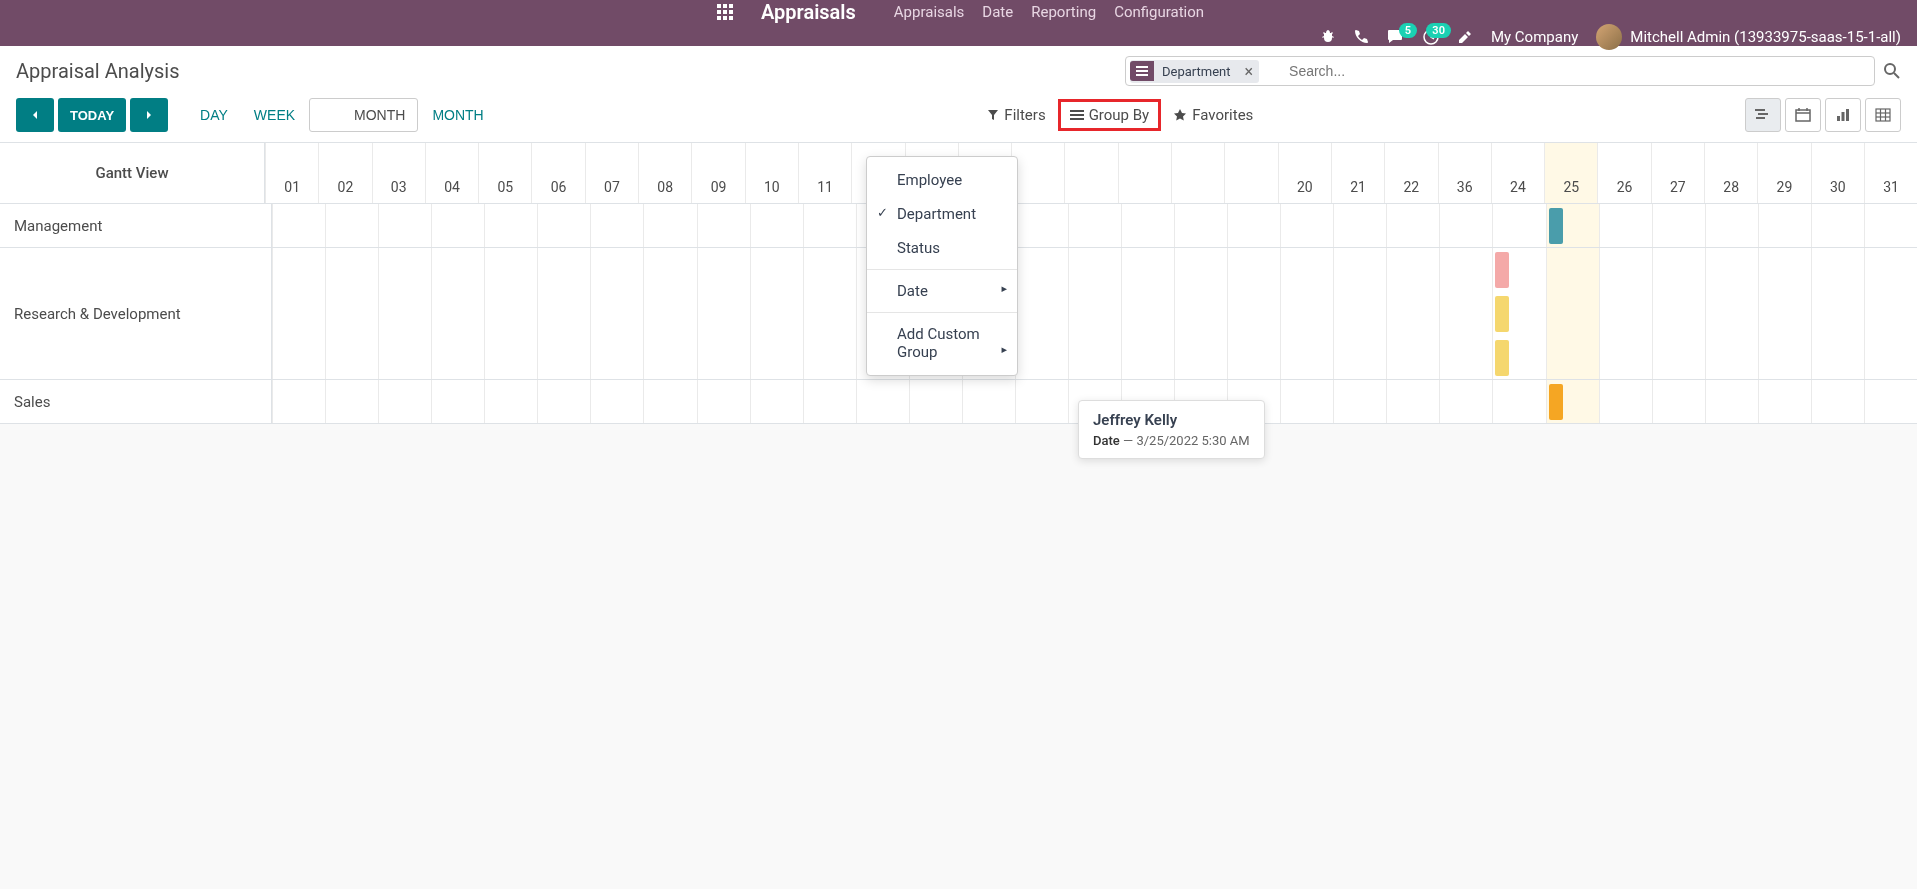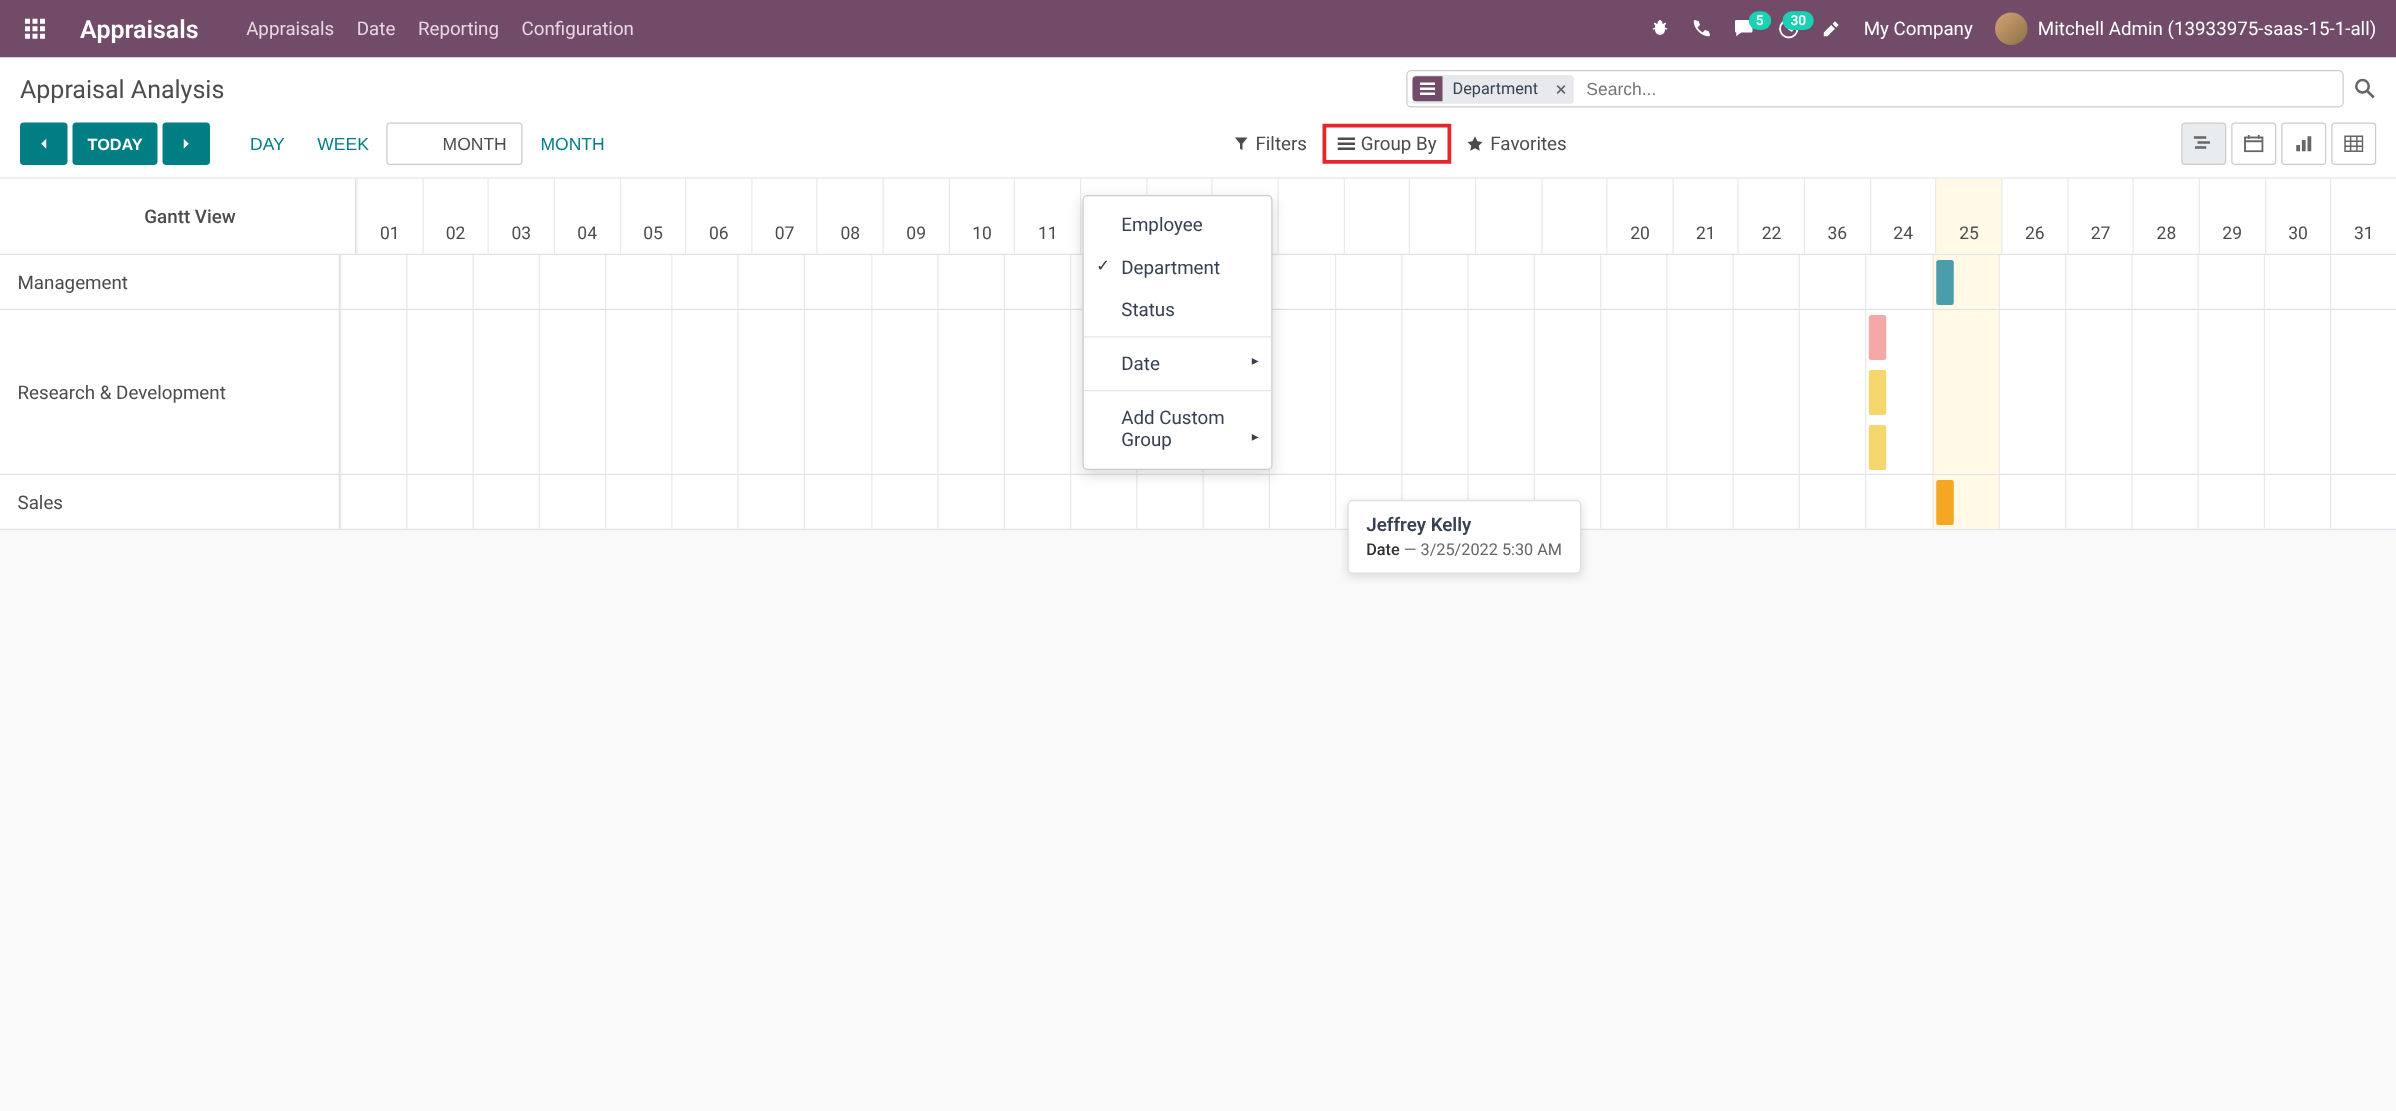--- a/index.html
+++ b/index.html
@@ -1,19 +1,19 @@
 <!DOCTYPE html>
 <html><head>
   <meta charset="utf-8">
   <style>
     * { margin: 0; padding: 0; box-sizing: border-box; }
     body { font-family: -apple-system, BlinkMacSystemFont, "Segoe UI", Roboto, sans-serif; background: #f9f9f9; font-size: 14px; color: #374151; }
     
     
-    .navbar { background: #714B67; height: 46px; display: flex; align-items: center; padding: 0 16px; color: #fff; }
+    .navbar { background: #714B67; height: 46px; display: flex; align-items: center; padding: 0 16px; color: #fff; flex-direction: column; }
     .navbar-left { display: flex; align-items: center; gap: 18px; }
     .apps-grid { display: grid; grid-template-columns: repeat(3, 4px); grid-template-rows: repeat(3, 4px); gap: 2px; padding: 4px; cursor: pointer; }
     .apps-grid span { background: #fff; width: 4px; height: 4px; }
     .brand { font-size: 20px; font-weight: 600; margin-left: 6px; margin-right: 20px; }
     .nav-link { color: #e8d6e3; font-size: 15px; cursor: pointer; text-decoration: none; }
     .navbar-right { margin-left: auto; display: flex; align-items: center; gap: 18px; }
     .icon-btn { color: #fff; cursor: pointer; display: flex; align-items: center; position: relative; }
     .badge { position: absolute; top: -6px; right: -12px; background: #1AD1B3; color: #fff; font-size: 11px; border-radius: 10px; padding: 1px 6px; font-weight: 600; }
     .avatar { width: 26px; height: 26px; border-radius: 50%; background: linear-gradient(135deg, #d4a574, #8b6f47); display: inline-block; }
     .company-name { color: #fff; font-size: 15px; }
@@ -21,42 +21,42 @@
     
     
     .control-panel { background: #fff; border-bottom: 1px solid #dee2e6; }
     .cp-top { display: flex; align-items: center; padding: 10px 16px 6px; }
     .page-title { font-size: 20px; color: #4c4c4c; }
     .search-area { margin-left: auto; display: flex; align-items: center; border: 1px solid #ccc; border-radius: 4px; padding: 2px 4px; width: 750px; }
     .facet { display: flex; align-items: center; background: #e7e9ed; border-radius: 3px; margin-right: 6px; }
     .facet-icon { background: #714B67; color: #fff; padding: 4px 6px; border-radius: 3px 0 0 3px; }
     .facet-label { padding: 4px 8px; font-size: 13px; }
     .facet-close { padding: 0 6px; cursor: pointer; color: #666; font-size: 16px; }
-    .search-input { border: none; outline: none; flex: 1; padding: 4px; font-size: 14px; }
+    .search-input { border: none; outline: none; flex: 1; padding: 4px; font-size: 14px; margin-left: 20px; }
     .search-icon-box { margin-left: 8px; cursor: pointer; color: #666; }
     
     .cp-bottom { display: flex; align-items: center; padding: 6px 16px 10px; }
     .time-nav { display: flex; gap: 4px; margin-right: 20px; }
     .time-btn { background: #017E84; color: #fff; border: none; padding: 8px 12px; cursor: pointer; font-weight: 600; font-size: 13px; border-radius: 3px; }
     .arrow-btn { background: #017E84; color: #fff; border: none; width: 38px; height: 34px; cursor: pointer; border-radius: 3px; display: flex; align-items: center; justify-content: center; }
     .scale-btns { display: flex; gap: 2px; }
     .scale-btn { background: transparent; border: none; padding: 8px 12px; cursor: pointer; color: #017E84; font-size: 14px; }
     .scale-btn.active { background: #fff; border: 1px solid #ccc; color: #4c4c4c; border-radius: 3px; padding-left: 44px; }
     
     .search-options { margin-left: auto; display: flex; gap: 0; }
     .search-opt { display: flex; align-items: center; gap: 5px; padding: 7px 12px; cursor: pointer; color: #4c4c4c; font-size: 15px; }
     .search-opt.highlighted { border: 3px solid #e7262b; padding: 4px 9px; }
     
     .view-switcher { margin-left: auto; display: flex; gap: 4px; }
     .view-btn { width: 36px; height: 34px; border: 1px solid #ccc; background: #fff; cursor: pointer; display: flex; align-items: center; justify-content: center; color: #666; border-radius: 3px; }
     .view-btn.active { background: #e9ecef; }
     
     
     .gantt-wrapper { background: #fff; position: relative; }
-    .gantt-header { display: flex; border-bottom: 1px solid #dee2e6; padding-left: 20px; }
+    .gantt-header { display: flex; border-bottom: 1px solid #dee2e6; }
     .gantt-sidebar-head { width: 265px; display: flex; align-items: center; justify-content: center; font-size: 15px; color: #4c4c4c; border-right: 1px solid #dee2e6; font-weight: 500; }
     .gantt-days { flex: 1; display: flex; }
     .day-col { flex: 1; text-align: center; padding: 36px 0 8px; font-size: 14px; color: #4c4c4c; border-left: 1px solid #eaeaea; }
     .day-col.today { background: #FFF9E6; }
     
     .gantt-body { }
     .gantt-row { display: flex; border-bottom: 1px solid #dee2e6; min-height: 44px; }
     .gantt-row.tall { min-height: 132px; }
     .row-label { width: 272px; padding: 12px 14px; font-size: 15px; color: #4c4c4c; border-right: 1px solid #dee2e6; display: flex; align-items: center; }
     .row-cells { flex: 1; display: flex; position: relative; }

